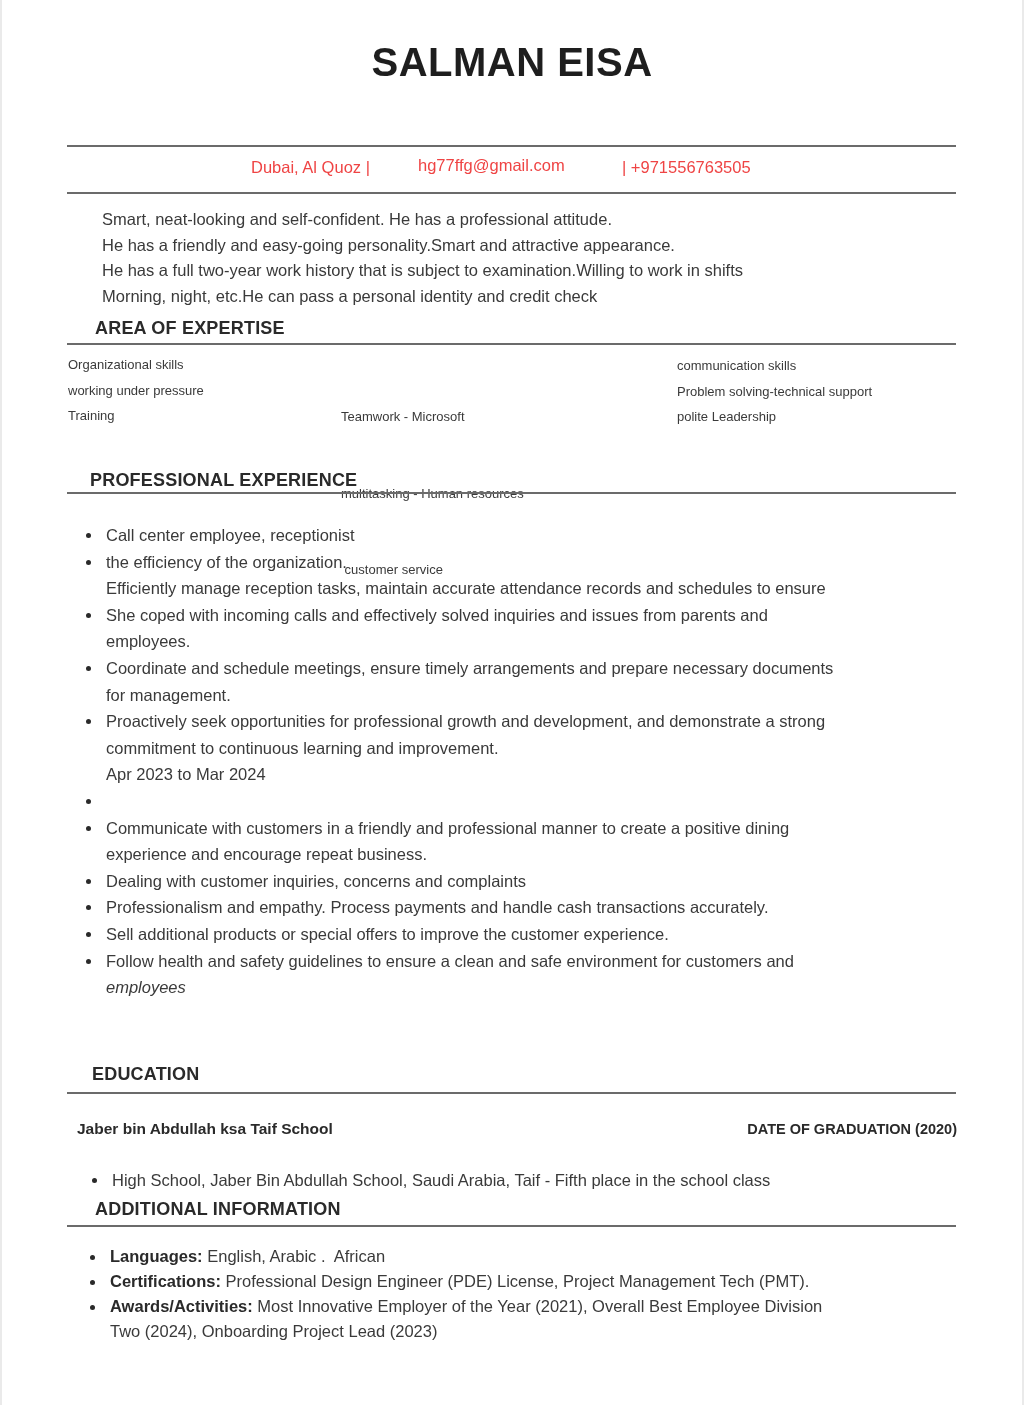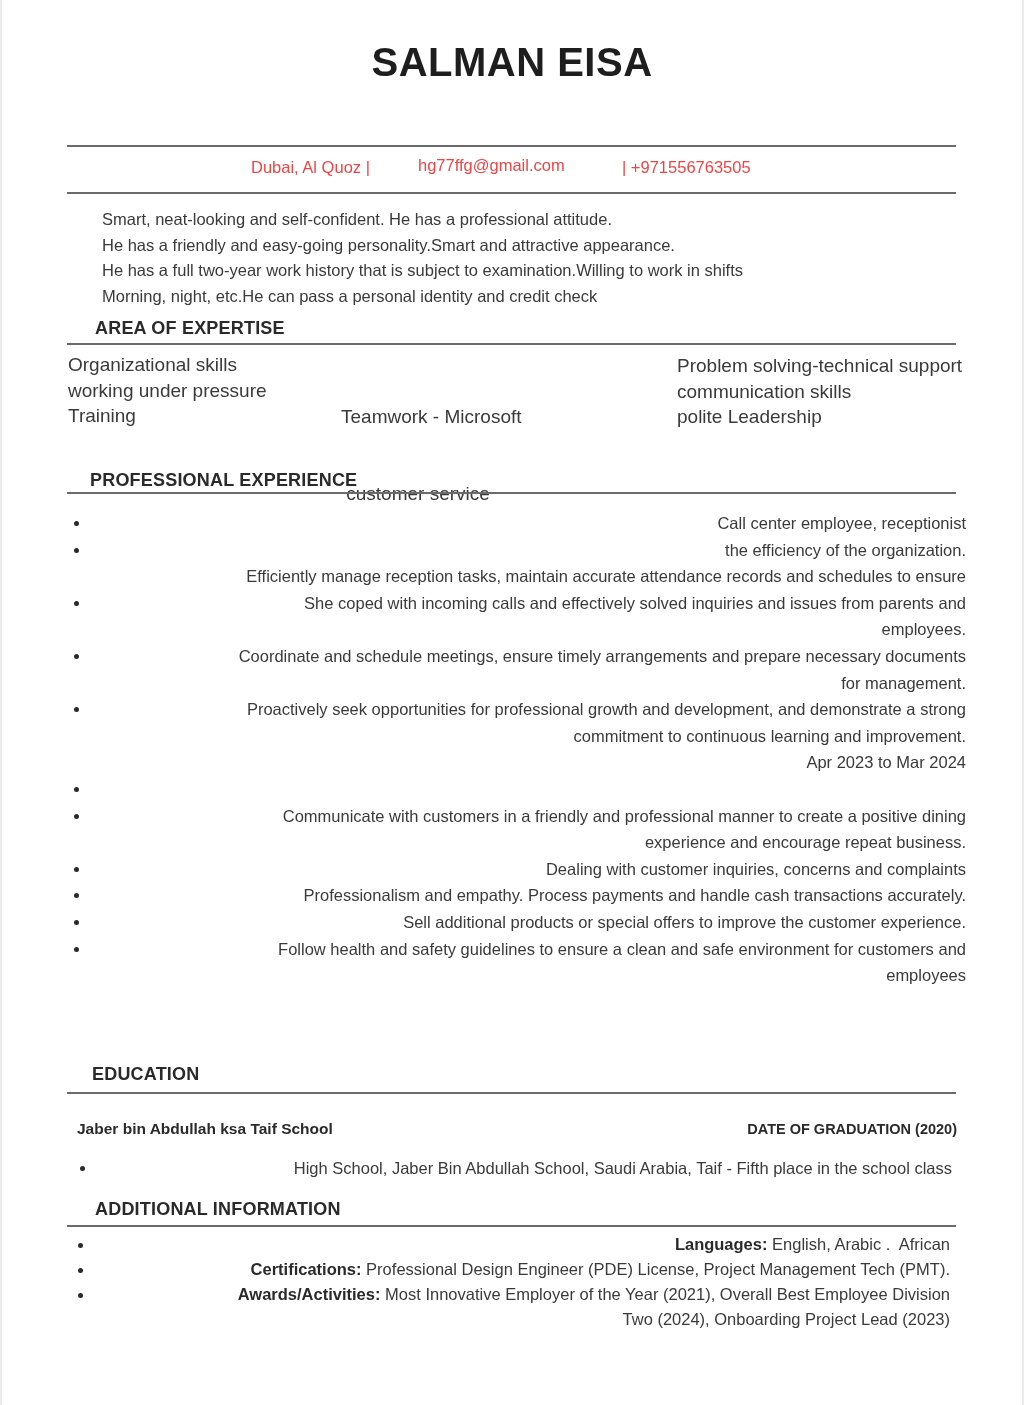--- a/index.html
+++ b/index.html
@@ -17,22 +17,22 @@
       color: #1e1e1e; letter-spacing: 0.5px;
     }
     .rule { position: absolute; left: 67px; width: 889px; height: 0; border-top: 2px solid #6b6b6b; }
     .contact { position: absolute; top: 158px; font-size: 16.5px; color: #ef4444; white-space: nowrap; }
     .summary { position: absolute; left: 66px; top: 207px; font-size: 16.5px; line-height: 25.5px; color: #3a3a3a; }
     .summary div { white-space: nowrap; margin-left: 36px; }
     .sec-title {
       position: absolute; font-size: 18px; font-weight: bold; color: #2a2a2a; letter-spacing: 0.2px;
       white-space: nowrap;
     }
-    .skills-col { position: absolute; top: 352px; font-size: 19px; line-height: 25.5px; color: #3a3a3a; white-space: nowrap; }
-    ul.bullets { position: absolute; margin: 0; padding: 0; list-style: none; font-size: 16.5px; color: #3a3a3a; text-align: right; }
+    .skills-col { position: absolute; top: 352px; font-size: 13px; line-height: 25.5px; color: #3a3a3a; white-space: nowrap; }
+    ul.bullets { position: absolute; margin: 12px; padding: 0; list-style: none; font-size: 16.5px; color: #3a3a3a; }
     ul.bullets li { position: relative; padding-left: 28px; line-height: 26.6px; }
     ul.bullets li.bul::before {
       content: ""; position: absolute; left: 8px; top: 11px; width: 5px; height: 5px;
       background: #2a2a2a; border-radius: 50%;
     }
     .edu-school { position: absolute; left: 77px; top: 1120px; font-size: 15.5px; font-weight: bold; color: #2a2a2a; white-space: nowrap; }
     .edu-date { position: absolute; right: 67px; top: 1121px; font-size: 14.5px; font-weight: bold; color: #2a2a2a; white-space: nowrap; }
     .add-label { font-weight: bold; color: #2a2a2a; }
     .edge-l { position: absolute; left: 0; top: 0; bottom: 0; width: 2px; background: #eaeaea; }
     .edge-r { position: absolute; right: 0; top: 0; bottom: 0; width: 2px; background: #eaeaea; }
@@ -61,25 +61,26 @@
 
   <div class="sec-title" style="left:95px; top:318px">AREA OF EXPERTISE</div>
   <div class="rule" style="top:343px"></div>
   <div class="skills-col" style="left:68px">
     <div>Organizational skills</div>
     <div>working under pressure</div>
     <div>Training</div>
   </div>
   <div class="skills-col" style="left:341px; top:353px; white-space:pre">
     <div>Teamwork - Microsoft</div>
+    <div>multitasking - Human resources</div>
     <div> customer service</div>
   </div>
   <div class="skills-col" style="left:677px; top:353px">
+    <div>communication skills</div>
     <div>Problem solving-technical support</div>
-    <div>communication skills</div>
     <div>polite Leadership</div>
   </div>
 
   <div class="sec-title" style="left:90px; top:470px">PROFESSIONAL EXPERIENCE</div>
   <div class="rule" style="top:492px"></div>
   <ul class="bullets" id="exp-list" style="left:66px; top:510px; width:900px">
       <li class="bul">
         <div style="white-space: nowrap;">Call center employee, receptionist</div>
       </li>
       <li class="bul">
@@ -110,21 +111,21 @@
         <div style="white-space: nowrap;">Dealing with customer inquiries, concerns and complaints</div>
       </li>
       <li class="bul">
         <div style="white-space: nowrap;">Professionalism and empathy. Process payments and handle cash transactions accurately.</div>
       </li>
       <li class="bul">
         <div style="white-space: nowrap;">Sell additional products or special offers to improve the customer experience.</div>
       </li>
       <li class="bul">
         <div style="white-space: nowrap;">Follow health and safety guidelines to ensure a clean and safe environment for customers and</div>
-        <div style="white-space: nowrap;">employees</div>
+        <div style="white-space: nowrap; font-style: italic;">employees</div>
       </li>
     </ul>
 
   <div class="sec-title" style="left:92px; top:1064px">EDUCATION</div>
   <div class="rule" style="top:1092px"></div>
   <div class="edu-school">Jaber bin Abdullah ksa Taif School</div>
   <div class="edu-date">DATE OF GRADUATION (2020)</div>
   <ul class="bullets" style="left:72px; top:1155px; width:880px">
     <li class="bul">High School, Jaber Bin Abdullah School, Saudi Arabia, Taif - Fifth place in the school class</li>
   </ul>

